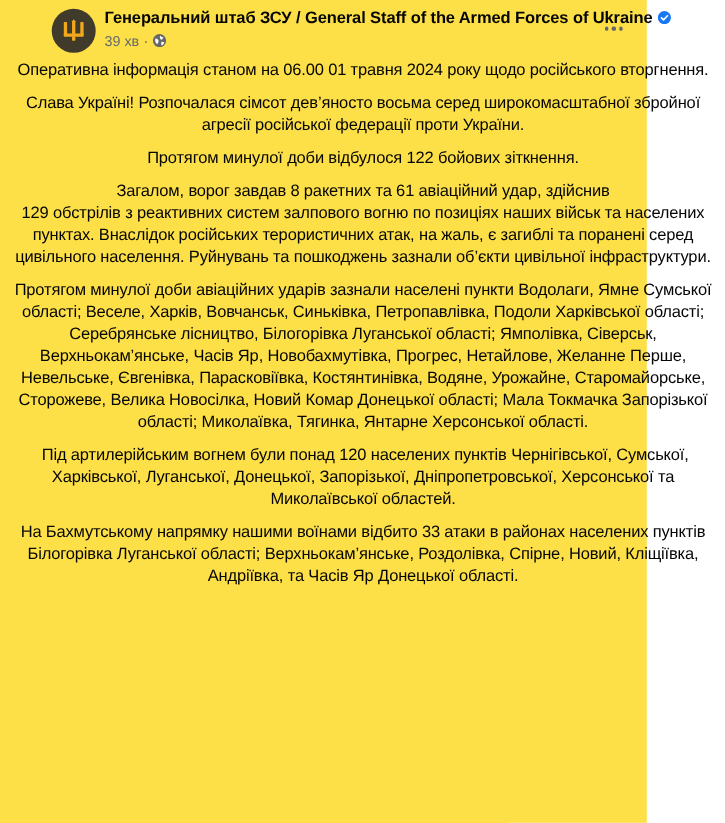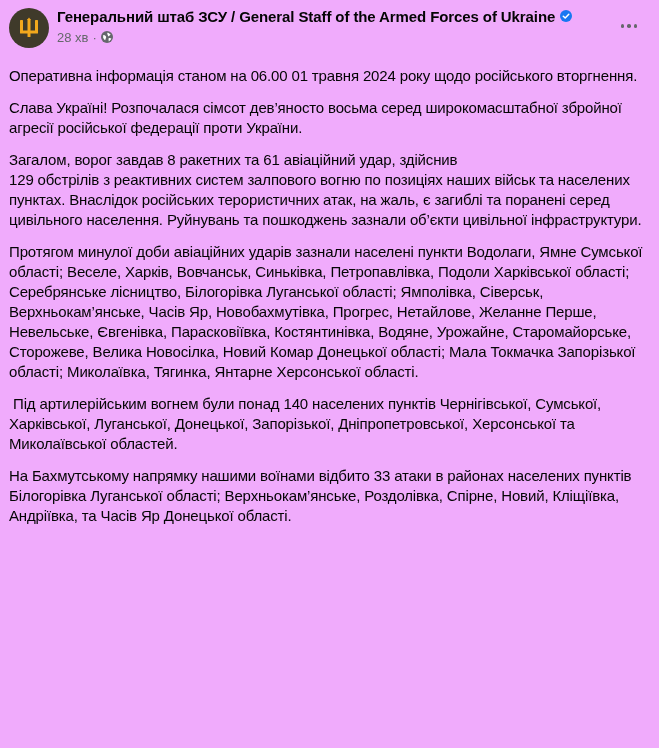--- a/index.html
+++ b/index.html
@@ -9,23 +9,24 @@
     }
     body {
       width: 659px;
       height: 748px;
       overflow: hidden;
       font-family: "Liberation Sans", "DejaVu Sans", sans-serif;
       color: #050505;
     }
     .post {
       position: relative;
-      width: 659px;
+      width: 550px;
       height: 748px;
-      background: #f0abfc;
+      background: #fde047;
+      padding-left: 38px;
     }
     .post-header {
       position: relative;
       height: 52px;
       display: flex;
       align-items: flex-start;
     }
     .avatar {
       position: absolute;
       left: 9px;
@@ -105,22 +106,23 @@
     .post-body {
       position: absolute;
       left: 9px;
       top: 54px;
       width: 642px;
       font-size: 15px;
       line-height: 20px;
       color: #050505;
     }
     .post-body p {
-      margin: 12px 0 10px 0;
+      margin: 0 0 10px 0;
       letter-spacing: -0.15px;
+      text-align: center;
     }
   </style>
 </head>
 <body>
 
 <div class="post">
 
   <div class="post-header">
     <div class="avatar">
       <svg width="22" height="22" viewBox="0 0 22 22">
@@ -137,21 +139,21 @@
 
     <div class="header-text">
       <div class="author-row">
         <span class="author-name">Генеральний штаб ЗСУ / General Staff of the Armed Forces of Ukraine</span>
         <svg class="verified" viewBox="0 0 12 12">
           <circle cx="6" cy="6" r="6" fill="#1877f2"></circle>
           <path d="M3.3 6.2 L5.2 8 L8.8 4.3" stroke="#ffffff" stroke-width="1.5" fill="none" stroke-linecap="round" stroke-linejoin="round"></path>
         </svg>
       </div>
       <div class="meta-row">
-        <span class="timestamp">28 хв</span>
+        <span class="timestamp">39 хв</span>
         <span class="dot">·</span>
         <svg class="globe" viewBox="0 0 12 12">
           <circle cx="6" cy="6" r="6" fill="#65676b"></circle>
           <path d="M2.2 4.2 C3.5 3.6 4.3 4.6 5 5.6 C5.6 6.6 4.6 7.6 4.2 9.2 C3.2 8.6 2.4 7.6 2.1 6.4 Z" fill="#ffffff"></path>
           <path d="M6.8 1.4 C7.6 2.4 8.8 2.6 9.6 3.2 C9.2 4.4 8.2 4.8 7.4 5.4 C7 4.6 6.4 3.6 6.2 2.6 Z" fill="#ffffff"></path>
           <path d="M7.8 7 C8.8 6.8 9.8 7.2 10.4 7.6 C10 8.8 9 9.8 7.8 10.4 C7.6 9.4 7.4 8 7.8 7 Z" fill="#ffffff"></path>
         </svg>
       </div>
     </div>
 
@@ -160,20 +162,21 @@
         <span></span>
           <span></span>
           <span></span>
       </div>
     </div>
   </div>
 
   <div class="post-body">
     <p>Оперативна інформація станом на 06.00 01 травня 2024 року щодо російського вторгнення.</p>
     <p>Слава Україні! Розпочалася сімсот дев’яносто восьма серед широкомасштабної збройної агресії російської федерації проти України.</p>
+    <p>Протягом минулої доби відбулося 122 бойових зіткнення.</p>
     <p style="white-space: pre-line;">Загалом, ворог завдав 8 ракетних та 61 авіаційний удар, здійснив
 129 обстрілів з реактивних систем залпового вогню по позиціях наших військ та населених пунктах. Внаслідок російських терористичних атак, на жаль, є загиблі та поранені серед цивільного населення. Руйнувань та пошкоджень зазнали об’єкти цивільної інфраструктури.</p>
     <p>Протягом минулої доби авіаційних ударів зазнали населені пункти Водолаги, Ямне Сумської області; Веселе, Харків, Вовчанськ, Синьківка, Петропавлівка, Подоли Харківської області; Серебрянське лісництво, Білогорівка Луганської області; Ямполівка, Сіверськ, Верхньокам’янське, Часів Яр, Новобахмутівка, Прогрес, Нетайлове, Желанне Перше, Невельське, Євгенівка, Парасковіївка, Костянтинівка, Водяне, Урожайне, Старомайорське, Сторожеве, Велика Новосілка, Новий Комар Донецької області; Мала Токмачка Запорізької області; Миколаївка, Тягинка, Янтарне Херсонської області.</p>
-    <p style="white-space: pre-wrap;"> Під артилерійським вогнем були понад 140 населених пунктів Чернігівської, Сумської, Харківської, Луганської, Донецької, Запорізької, Дніпропетровської, Херсонської та Миколаївської областей.</p>
+    <p style="white-space: pre-wrap;"> Під артилерійським вогнем були понад 120 населених пунктів Чернігівської, Сумської, Харківської, Луганської, Донецької, Запорізької, Дніпропетровської, Херсонської та Миколаївської областей.</p>
     <p>На Бахмутському напрямку нашими воїнами відбито 33 атаки в районах населених пунктів Білогорівка Луганської області; Верхньокам’янське, Роздолівка, Спірне, Новий, Кліщіївка, Андріївка, та Часів Яр Донецької області.</p>
   </div>
 
 </div>
 
 </body></html>

